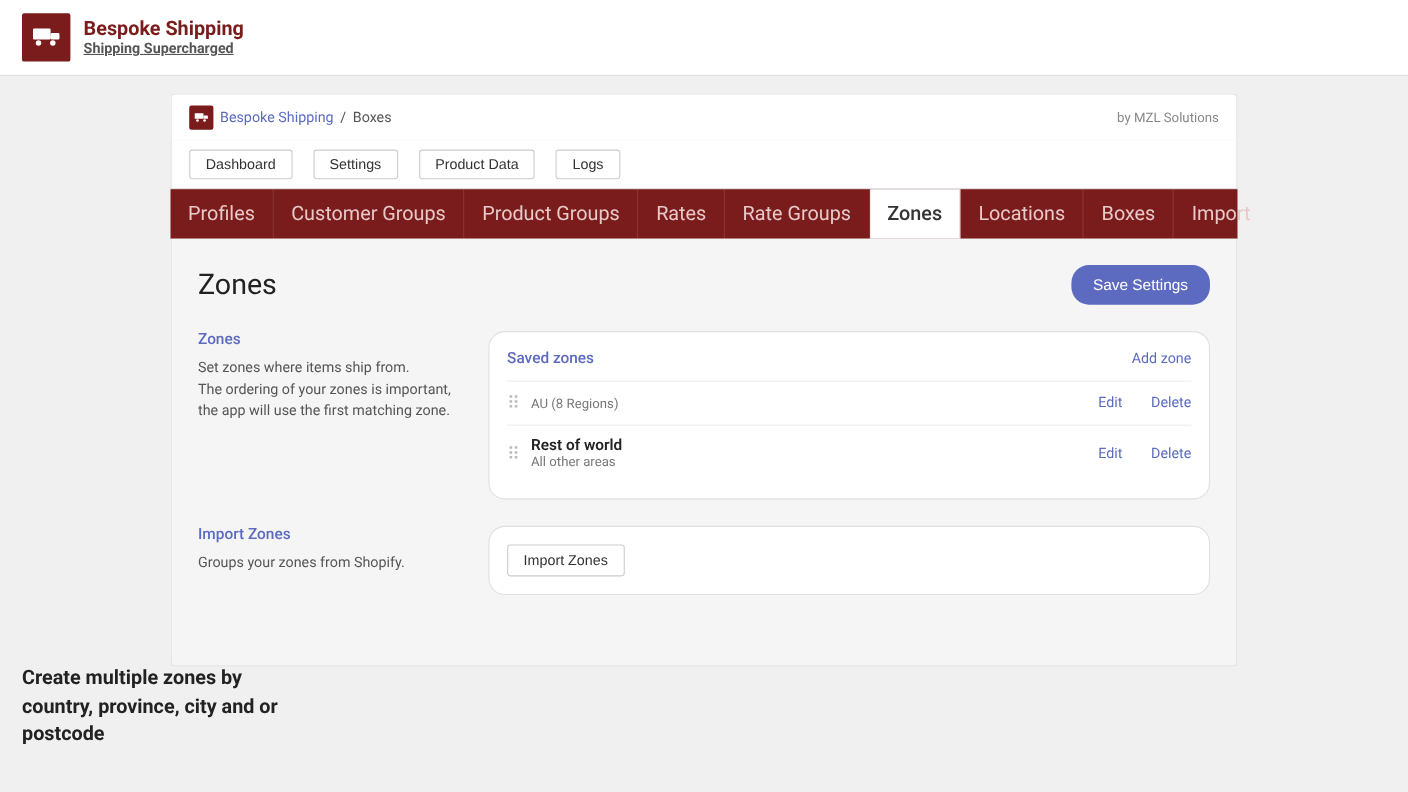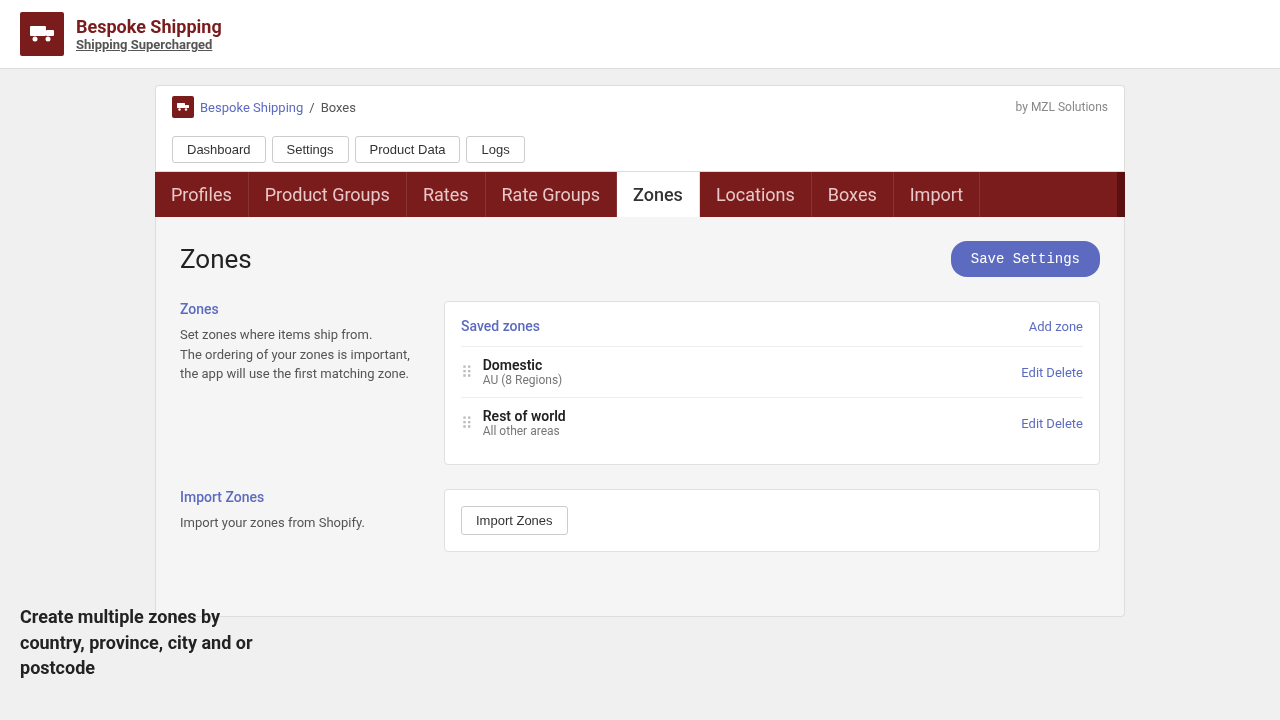--- a/index.html
+++ b/index.html
@@ -62,21 +62,21 @@
     .by-mzl { font-size: 12px; color: #888; }
 
     
     .top-tabs {
       background: #fff;
       border: 1px solid #ddd;
       border-top: none;
       border-bottom: 1px solid #ddd;
       padding: 8px 16px;
       display: flex;
-      gap: 6px;
+      gap: 19px;
     }
     .top-tab-btn {
       border: 1px solid #ccc;
       background: #fff;
       padding: 5px 14px;
       border-radius: 3px;
       font-size: 13px;
       cursor: pointer;
       color: #333;
     }
@@ -132,21 +132,20 @@
     }
     .save-btn {
       background: #5c6bc0;
       color: #fff;
       border: none;
       padding: 10px 20px;
       border-radius: 16px;
       font-size: 14px;
       cursor: pointer;
       font-weight: 500;
-      font-family: Liberation Mono, monospace;
     }
 
     
     .section-row {
       display: flex;
       gap: 24px;
       margin-bottom: 24px;
     }
     .section-left {
       width: 240px;
@@ -160,21 +159,21 @@
     }
     .section-left-desc {
       font-size: 13px;
       color: #555;
       line-height: 1.5;
     }
     .section-right {
       flex: 1;
       background: #fff;
       border: 1px solid #e0e0e0;
-      border-radius: 4px;
+      border-radius: 15px;
       padding: 16px;
     }
 
     
     .saved-zones-header {
       display: flex;
       justify-content: space-between;
       align-items: center;
       margin-bottom: 12px;
     }
@@ -199,21 +198,21 @@
     }
     .zone-drag {
       color: #bbb;
       margin-right: 10px;
       font-size: 16px;
       cursor: grab;
     }
     .zone-info { flex: 1; }
     .zone-name { font-weight: 600; font-size: 14px; color: #222; }
     .zone-sub { font-size: 12px; color: #777; }
-    .zone-actions { display: flex; gap: 3px; align-items: flex-end; }
+    .zone-actions { display: flex; gap: 26px; align-items: flex-end; }
     .zone-edit-link, .zone-delete-link {
       font-size: 13px;
       cursor: pointer;
       text-decoration: none;
     }
     .zone-edit-link { color: #5c6bc0; }
     .zone-delete-link { color: #5c6bc0; }
 
     
     .import-desc {
@@ -288,20 +287,21 @@
 
   <div class="top-tabs">
     <button class="top-tab-btn">Dashboard</button>
     <button class="top-tab-btn">Settings</button>
     <button class="top-tab-btn">Product Data</button>
     <button class="top-tab-btn">Logs</button>
   </div>
 
   <div class="nav-bar">
     <div class="nav-item">Profiles</div>
+    <div class="nav-item">Customer Groups</div>
     <div class="nav-item">Product Groups</div>
     <div class="nav-item">Rates</div>
     <div class="nav-item">Rate Groups</div>
     <div class="nav-item active">Zones</div>
     <div class="nav-item">Locations</div>
     <div class="nav-item">Boxes</div>
     <div class="nav-item">Import</div>
     <div style="flex:1;"></div>
     <div class="nav-scrollbar"></div>
   </div>
@@ -321,21 +321,20 @@
       </div>
       <div class="section-right">
         <div class="saved-zones-header">
           <span class="saved-zones-title">Saved zones</span>
           <a class="add-zone-link">Add zone</a>
         </div>
 
         <div class="zone-row">
           <span class="zone-drag">⠿</span>
           <div class="zone-info">
-            <div class="zone-name">Domestic</div>
             <div class="zone-sub">AU (8 Regions)</div>
           </div>
           <div class="zone-actions">
             <a class="zone-edit-link">Edit</a>
             <a class="zone-delete-link">Delete</a>
           </div>
         </div>
 
         <div class="zone-row">
           <span class="zone-drag">⠿</span>
@@ -347,21 +346,21 @@
             <a class="zone-edit-link">Edit</a>
             <a class="zone-delete-link">Delete</a>
           </div>
         </div>
       </div>
     </div>
 
     <div class="section-row">
       <div class="section-left">
         <div class="section-left-title">Import Zones</div>
-        <div class="section-left-desc">Import your zones from Shopify.</div>
+        <div class="section-left-desc">Groups your zones from Shopify.</div>
       </div>
       <div class="section-right">
         <button class="import-btn">Import Zones</button>
       </div>
     </div>
 
   </div>
 </div>
 
 <div class="sidebar-promo">Create multiple zones by country, province, city and or postcode</div>

